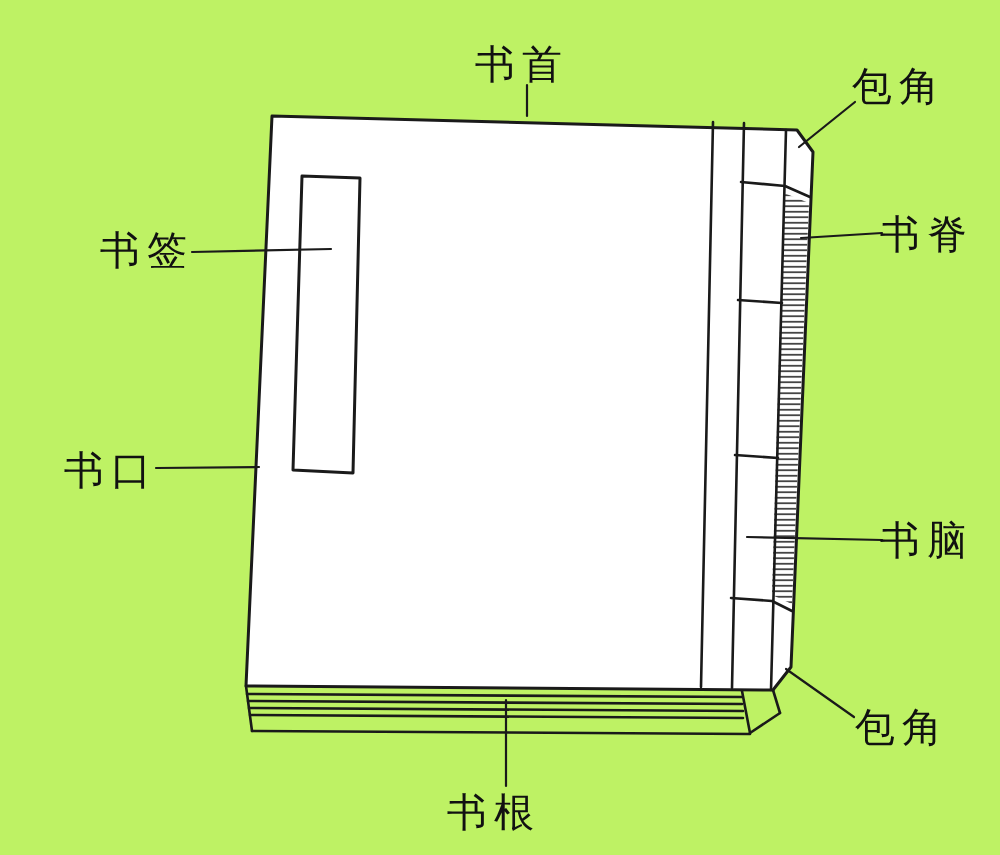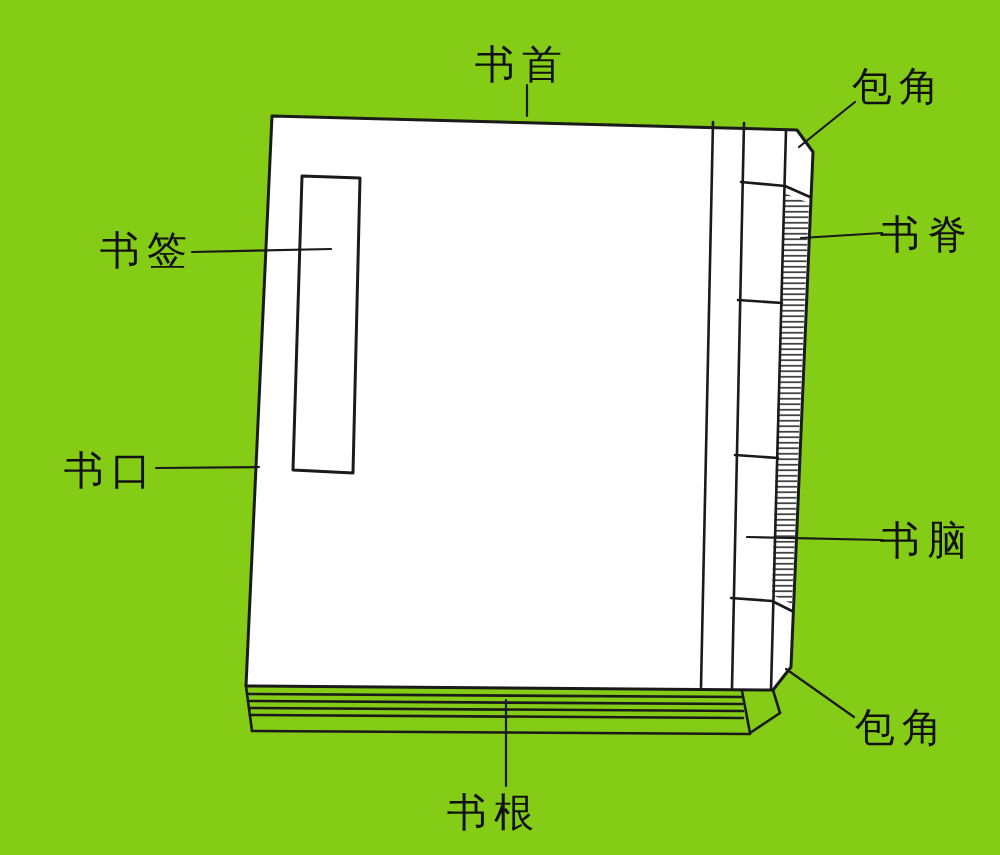--- a/index.html
+++ b/index.html
@@ -7,21 +7,21 @@
     padding: 0;
     background: #ffffff;
     width: 1000px;
     height: 855px;
     font-family: "DejaVu Serif", "Liberation Serif", serif;
   }
   #canvas {
     position: relative;
     width: 1000px;
     height: 855px;
-    background: #84cc16;
+    background: #bef264;
     overflow: hidden;
   }
   svg { display: block; }
   .stroke {
     fill: none;
     stroke: #1a1a1a;
     stroke-width: 2.6;
     stroke-linecap: round;
     stroke-linejoin: round;
   }

